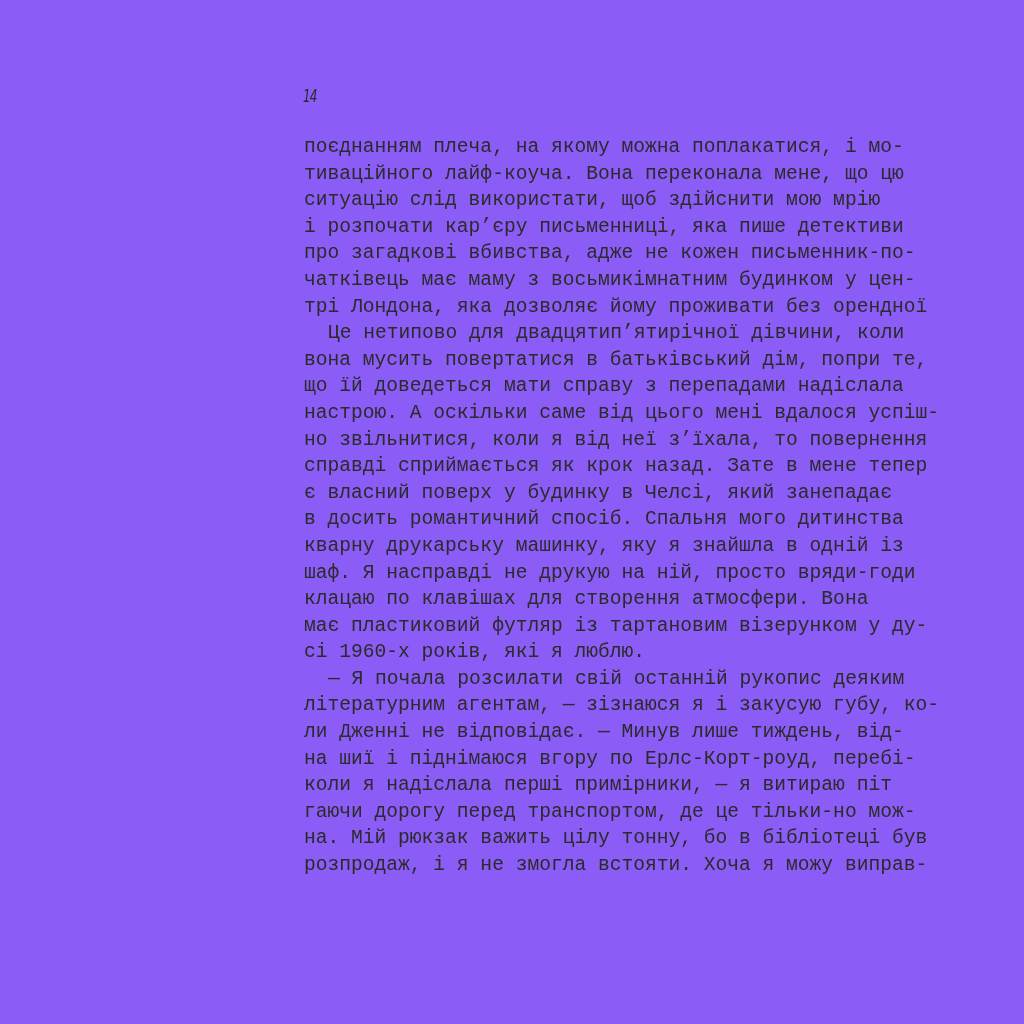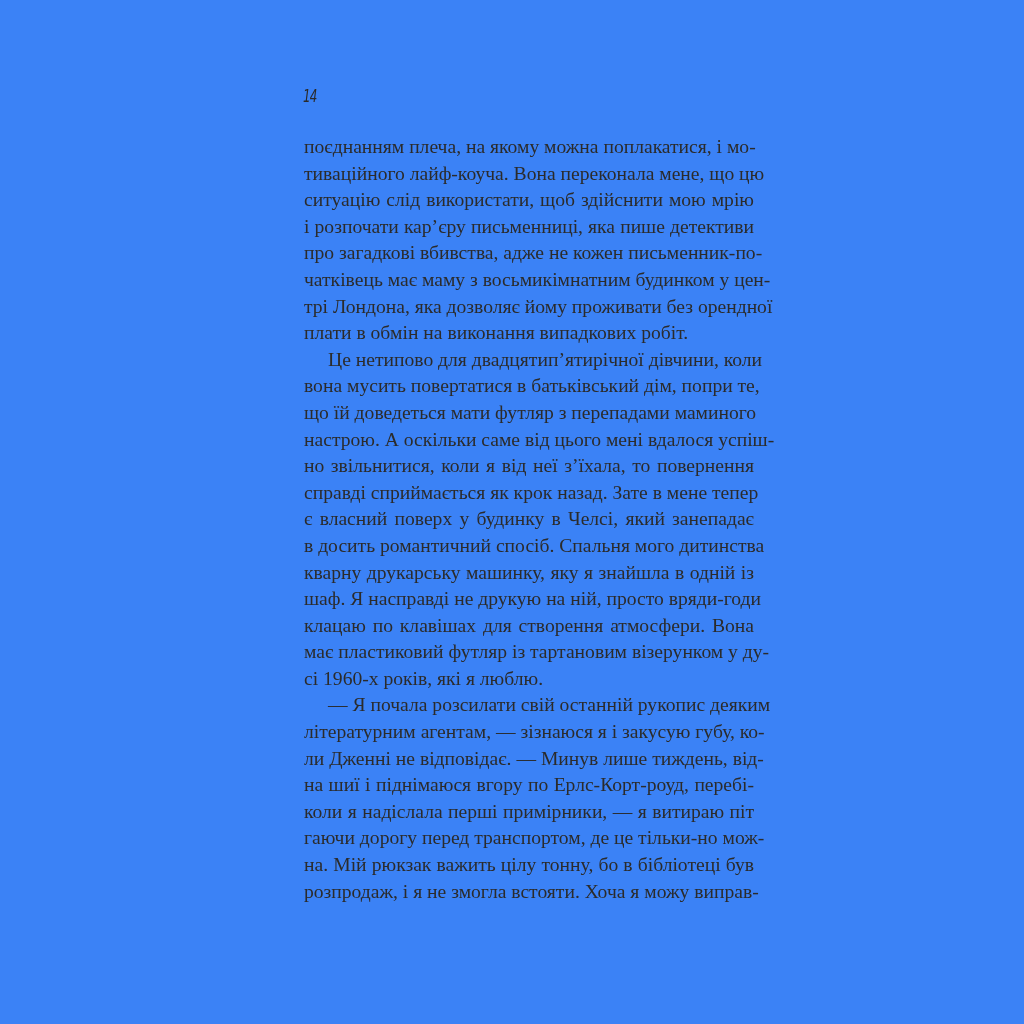--- a/index.html
+++ b/index.html
@@ -1,52 +1,51 @@
 <!DOCTYPE html>
 <html><head>
 <meta charset="utf-8">
 <style>
   html, body { margin: 0; padding: 0; background: #ffffff; }
   body { width: 1024px; height: 1024px; position: relative; overflow: hidden; }
-  .page { position: absolute; left: 0; top: 0; width: 1024px; height: 1024px; background: #3b82f6; }
+  .page { position: absolute; left: 0; top: 0; width: 1024px; height: 1024px; background: #8b5cf6; }
   .page-number {
     position: absolute; left: 303px; top: 86px;
     font-family: "DejaVu Sans", sans-serif; font-style: italic;
     font-size: 17px; color: #2a2a2a; letter-spacing: -1px;
     transform: scaleX(0.7); transform-origin: left top;
   }
   .text {
     position: absolute; left: 304px; top: 134px; width: 450px;
-    font-family: Liberation Serif, serif;
+    font-family: Liberation Mono, monospace;
     font-size: 19.6px; line-height: 26.6px; color: #2b2b2b;
   }
   .line { display: block; white-space: nowrap; text-align: justify; text-align-last: justify; height: 26.6px; }
   .line.last { text-align-last: left; }
   .line.indent { padding-left: 24px; }
 </style>
 </head>
 <body>
 
 <div class="page">
   <div class="page-number">14</div>
   <div class="text" id="body-text">
       <div>
         <span class="line">поєднанням плеча, на якому можна поплакатися, і мо-</span>
         <span class="line">тиваційного лайф-коуча. Вона переконала мене, що цю</span>
         <span class="line">ситуацію слід використати, щоб здійснити мою мрію</span>
         <span class="line">і розпочати кар’єру письменниці, яка пише детективи</span>
         <span class="line">про загадкові вбивства, адже не кожен письменник-по-</span>
         <span class="line">чатківець має маму з восьмикімнатним будинком у цен-</span>
         <span class="line">трі Лондона, яка дозволяє йому проживати без орендної</span>
-        <span class="line last">плати в обмін на виконання випадкових робіт.</span>
       </div>
       <div>
         <span class="line indent">Це нетипово для двадцятип’ятирічної дівчини, коли</span>
         <span class="line">вона мусить повертатися в батьківський дім, попри те,</span>
-        <span class="line">що їй доведеться мати футляр з перепадами маминого</span>
+        <span class="line">що їй доведеться мати справу з перепадами надіслала</span>
         <span class="line">настрою. А оскільки саме від цього мені вдалося успіш-</span>
         <span class="line">но звільнитися, коли я від неї з’їхала, то повернення</span>
         <span class="line">справді сприймається як крок назад. Зате в мене тепер</span>
         <span class="line">є власний поверх у будинку в Челсі, який занепадає</span>
         <span class="line">в досить романтичний спосіб. Спальня мого дитинства</span>
         <span class="line">кварну друкарську машинку, яку я знайшла в одній із</span>
         <span class="line">шаф. Я насправді не друкую на ній, просто вряди-годи</span>
         <span class="line">клацаю по клавішах для створення атмосфери. Вона</span>
         <span class="line">має пластиковий футляр із тартановим візерунком у ду-</span>
         <span class="line last">сі 1960-х років, які я люблю.</span>

